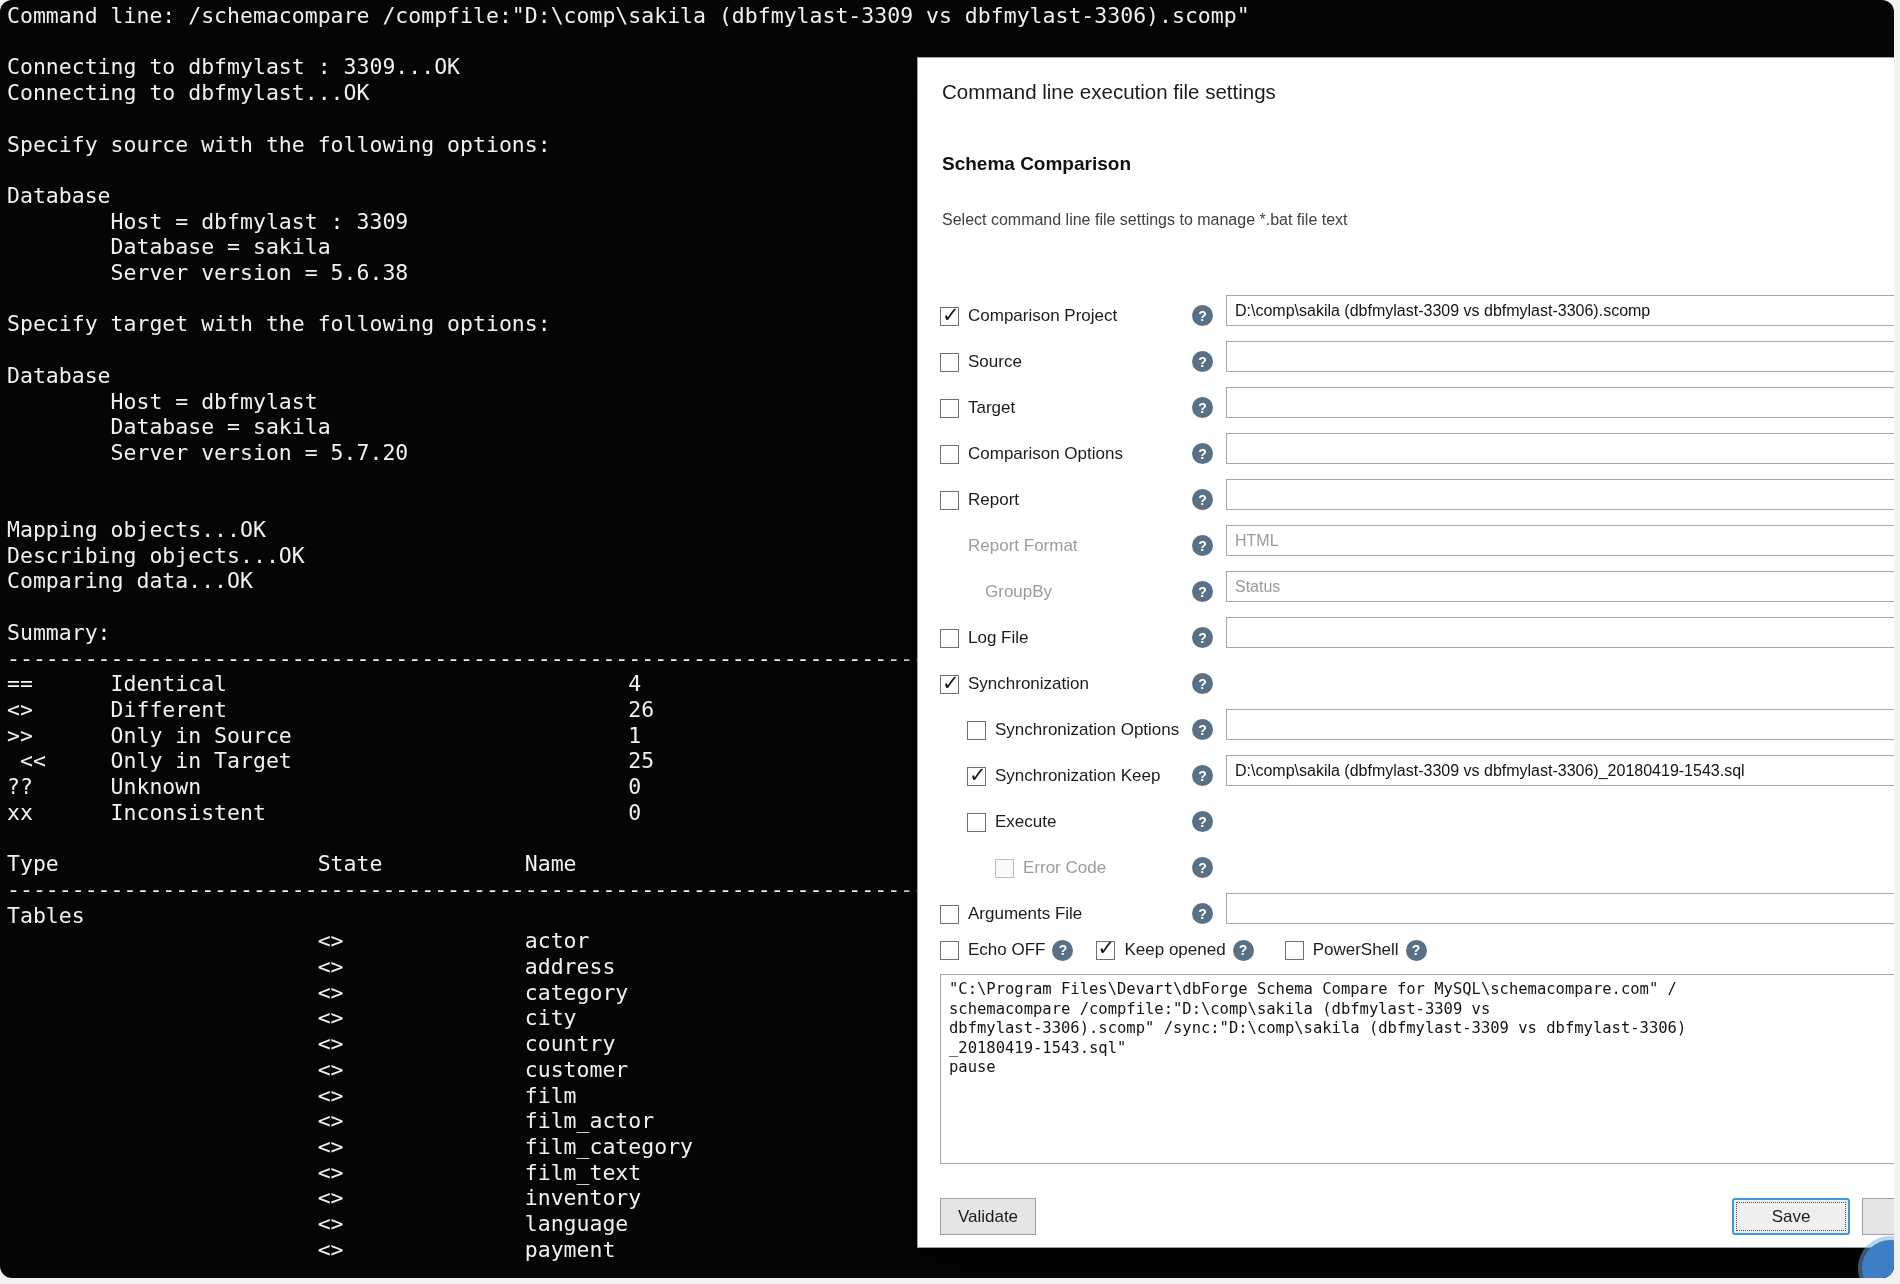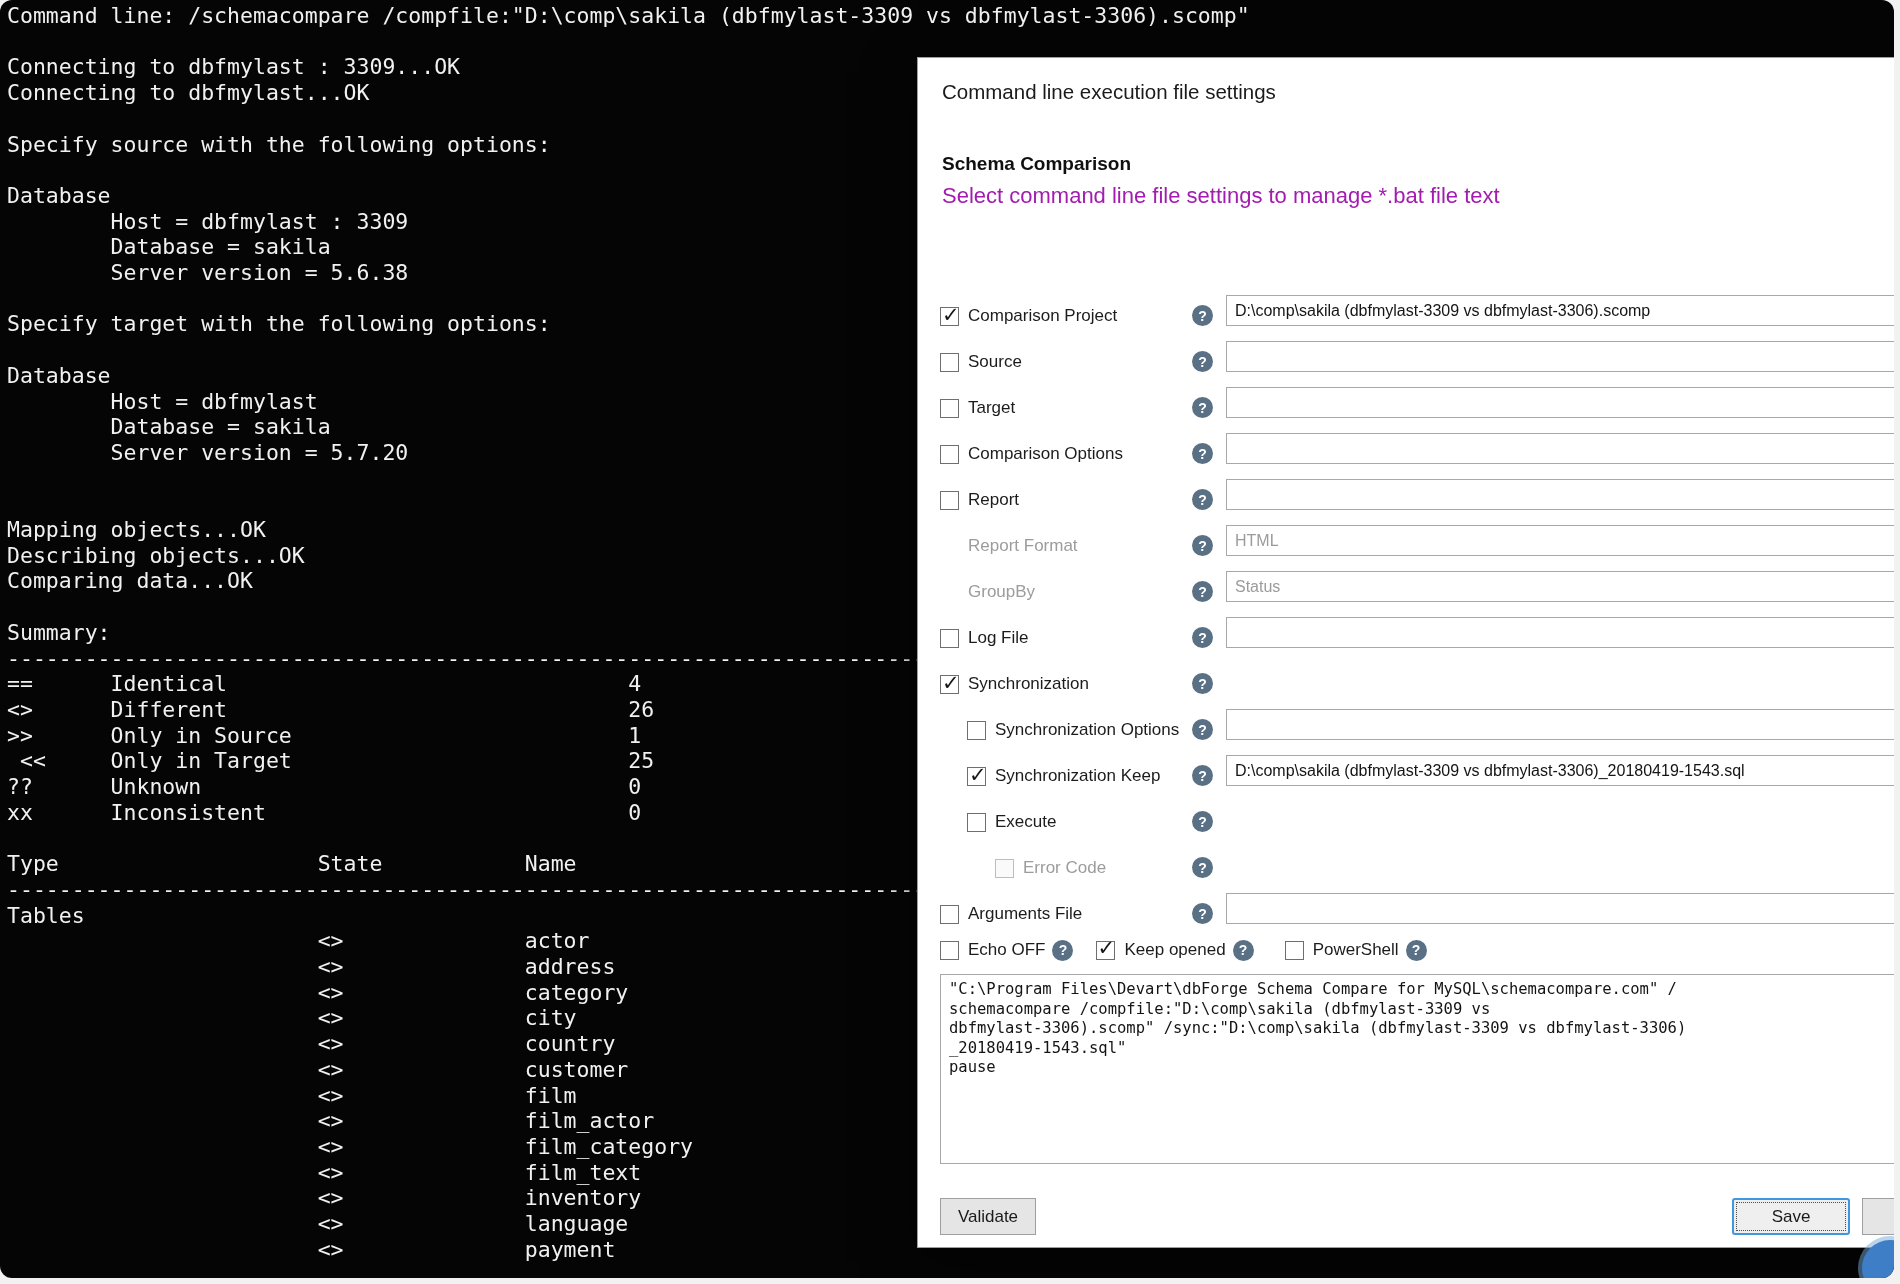--- a/index.html
+++ b/index.html
@@ -8,21 +8,21 @@
   .console{position:absolute;left:7px;top:3px;font-family:"DejaVu Sans Mono",monospace;font-size:21.5px;line-height:25.7px;color:#f1f1f1;white-space:pre}
   
   .cursor-dot{position:absolute;left:1862px;top:1240px;width:56px;height:56px;border-radius:50%;background:#3e7ec7;box-shadow:0 0 0 4px rgba(120,170,220,.5)}
 
   
   .dialog{position:absolute;left:917px;top:57px;width:1076px;height:1191px;background:#ffffff;border:1px solid #96a0aa;box-shadow:0 14px 48px rgba(0,0,0,.55)}
   .dlg-title{position:absolute;left:24px;top:22px;font-size:20.5px;color:#1b1b1b}
   .dlg-close{position:absolute;right:12px;top:12px;width:36px;height:34px;display:flex;align-items:center;justify-content:center;font-size:20px;color:#333;cursor:default}
   .dlg-header{position:absolute;left:24px;top:95px}
   .hdr-title{font-size:19px;font-weight:bold;color:#101010}
-  .hdr-sub{margin-top:8px;font-size:22px;color:#a21caf}
+  .hdr-sub{margin-top:36px;font-size:16px;color:#404040}
   .hdr-icon{position:absolute;right:20px;top:92px;width:78px;height:82px}
 
   .dlg-form{position:absolute;left:22px;right:14px;top:222px}
   .row{display:flex;align-items:flex-end;height:46px}
   .row.indent1{margin-left:27px}
   .row.indent2{margin-left:55px}
   .label-col{display:flex;align-items:center;width:252px;flex:none}
   .row.indent1 .label-col{width:225px}
   .row.indent2 .label-col{width:197px}
   .label-col.nochk{padding-left:28px}
@@ -203,21 +203,21 @@
         </div>
         <span class="help">?</span>
         <div class="field">
           <span class="field-text dim">HTML</span>
           <span class="combo-arrow">▼</span>
         </div>
       </div>
 
       <div class="row">
         <div class="label-col nochk">
-          <span class="lbl disabled" style="margin-left:0">GroupBy</span>
+          <span class="lbl disabled" style="margin-left:17px">GroupBy</span>
         </div>
         <span class="help">?</span>
         <div class="field">
           <span class="field-text dim">Status</span>
           <span class="combo-arrow">▼</span>
         </div>
       </div>
 
       <div class="row">
         <div class="label-col">

